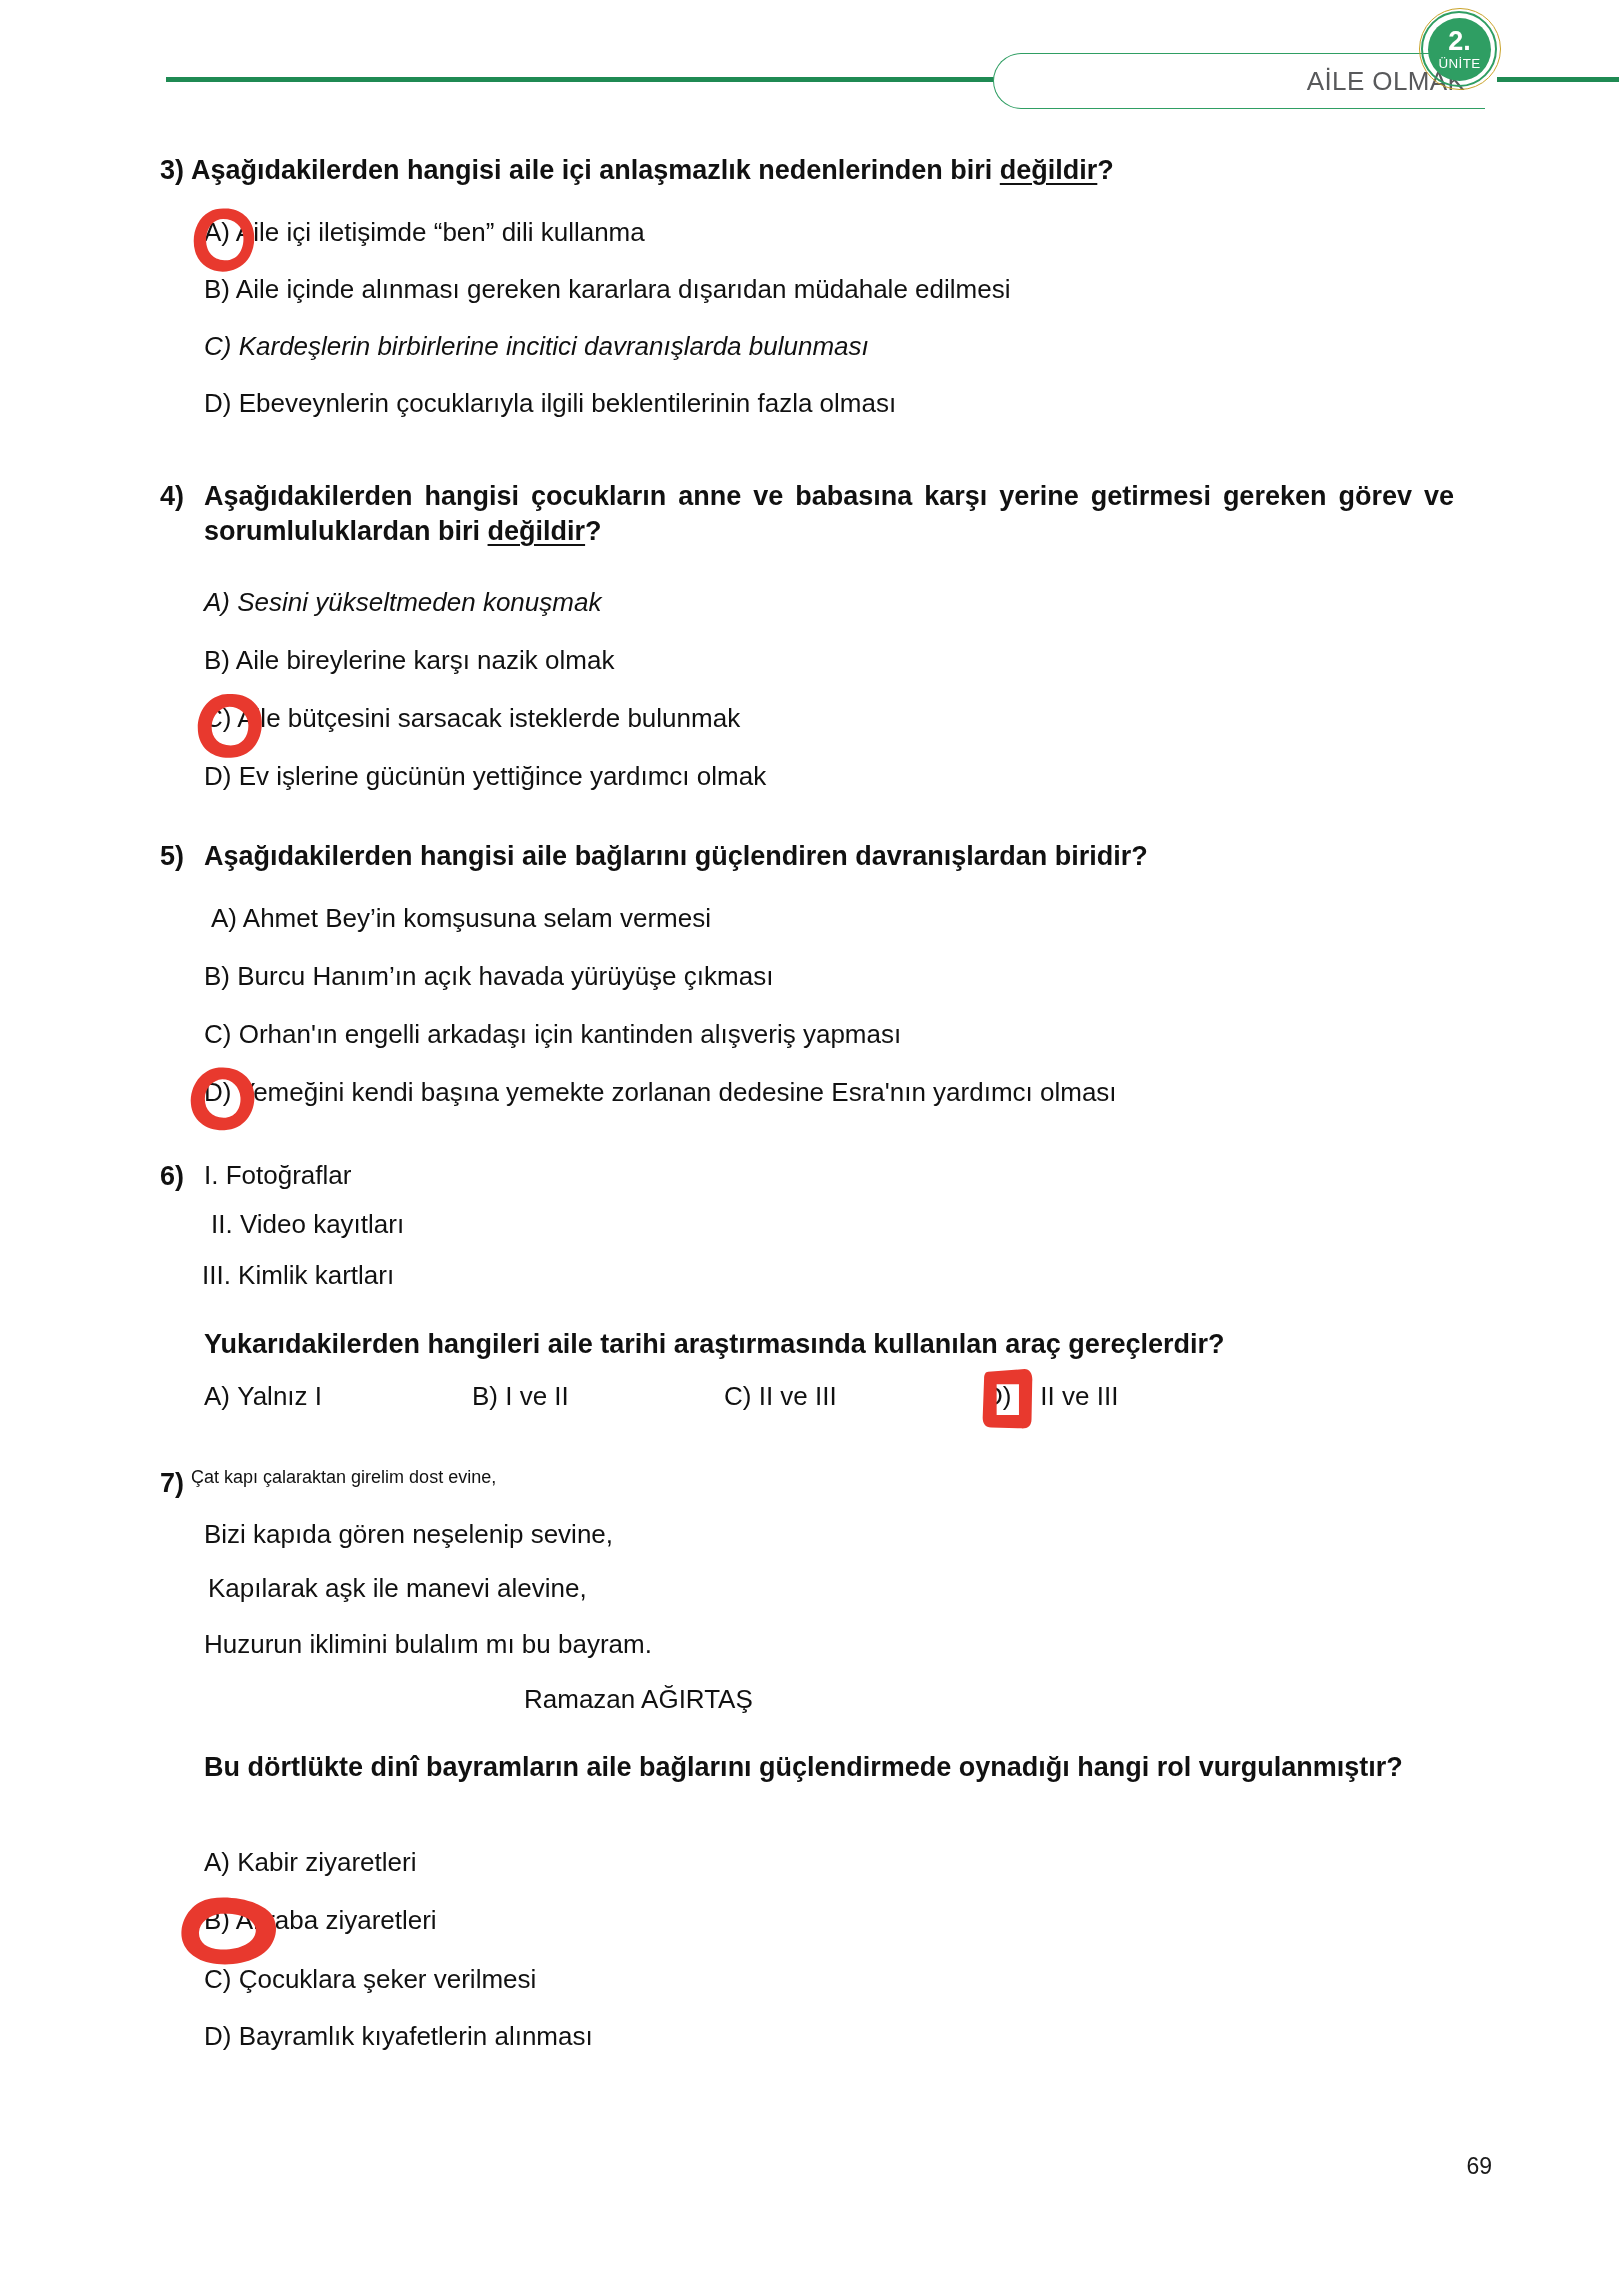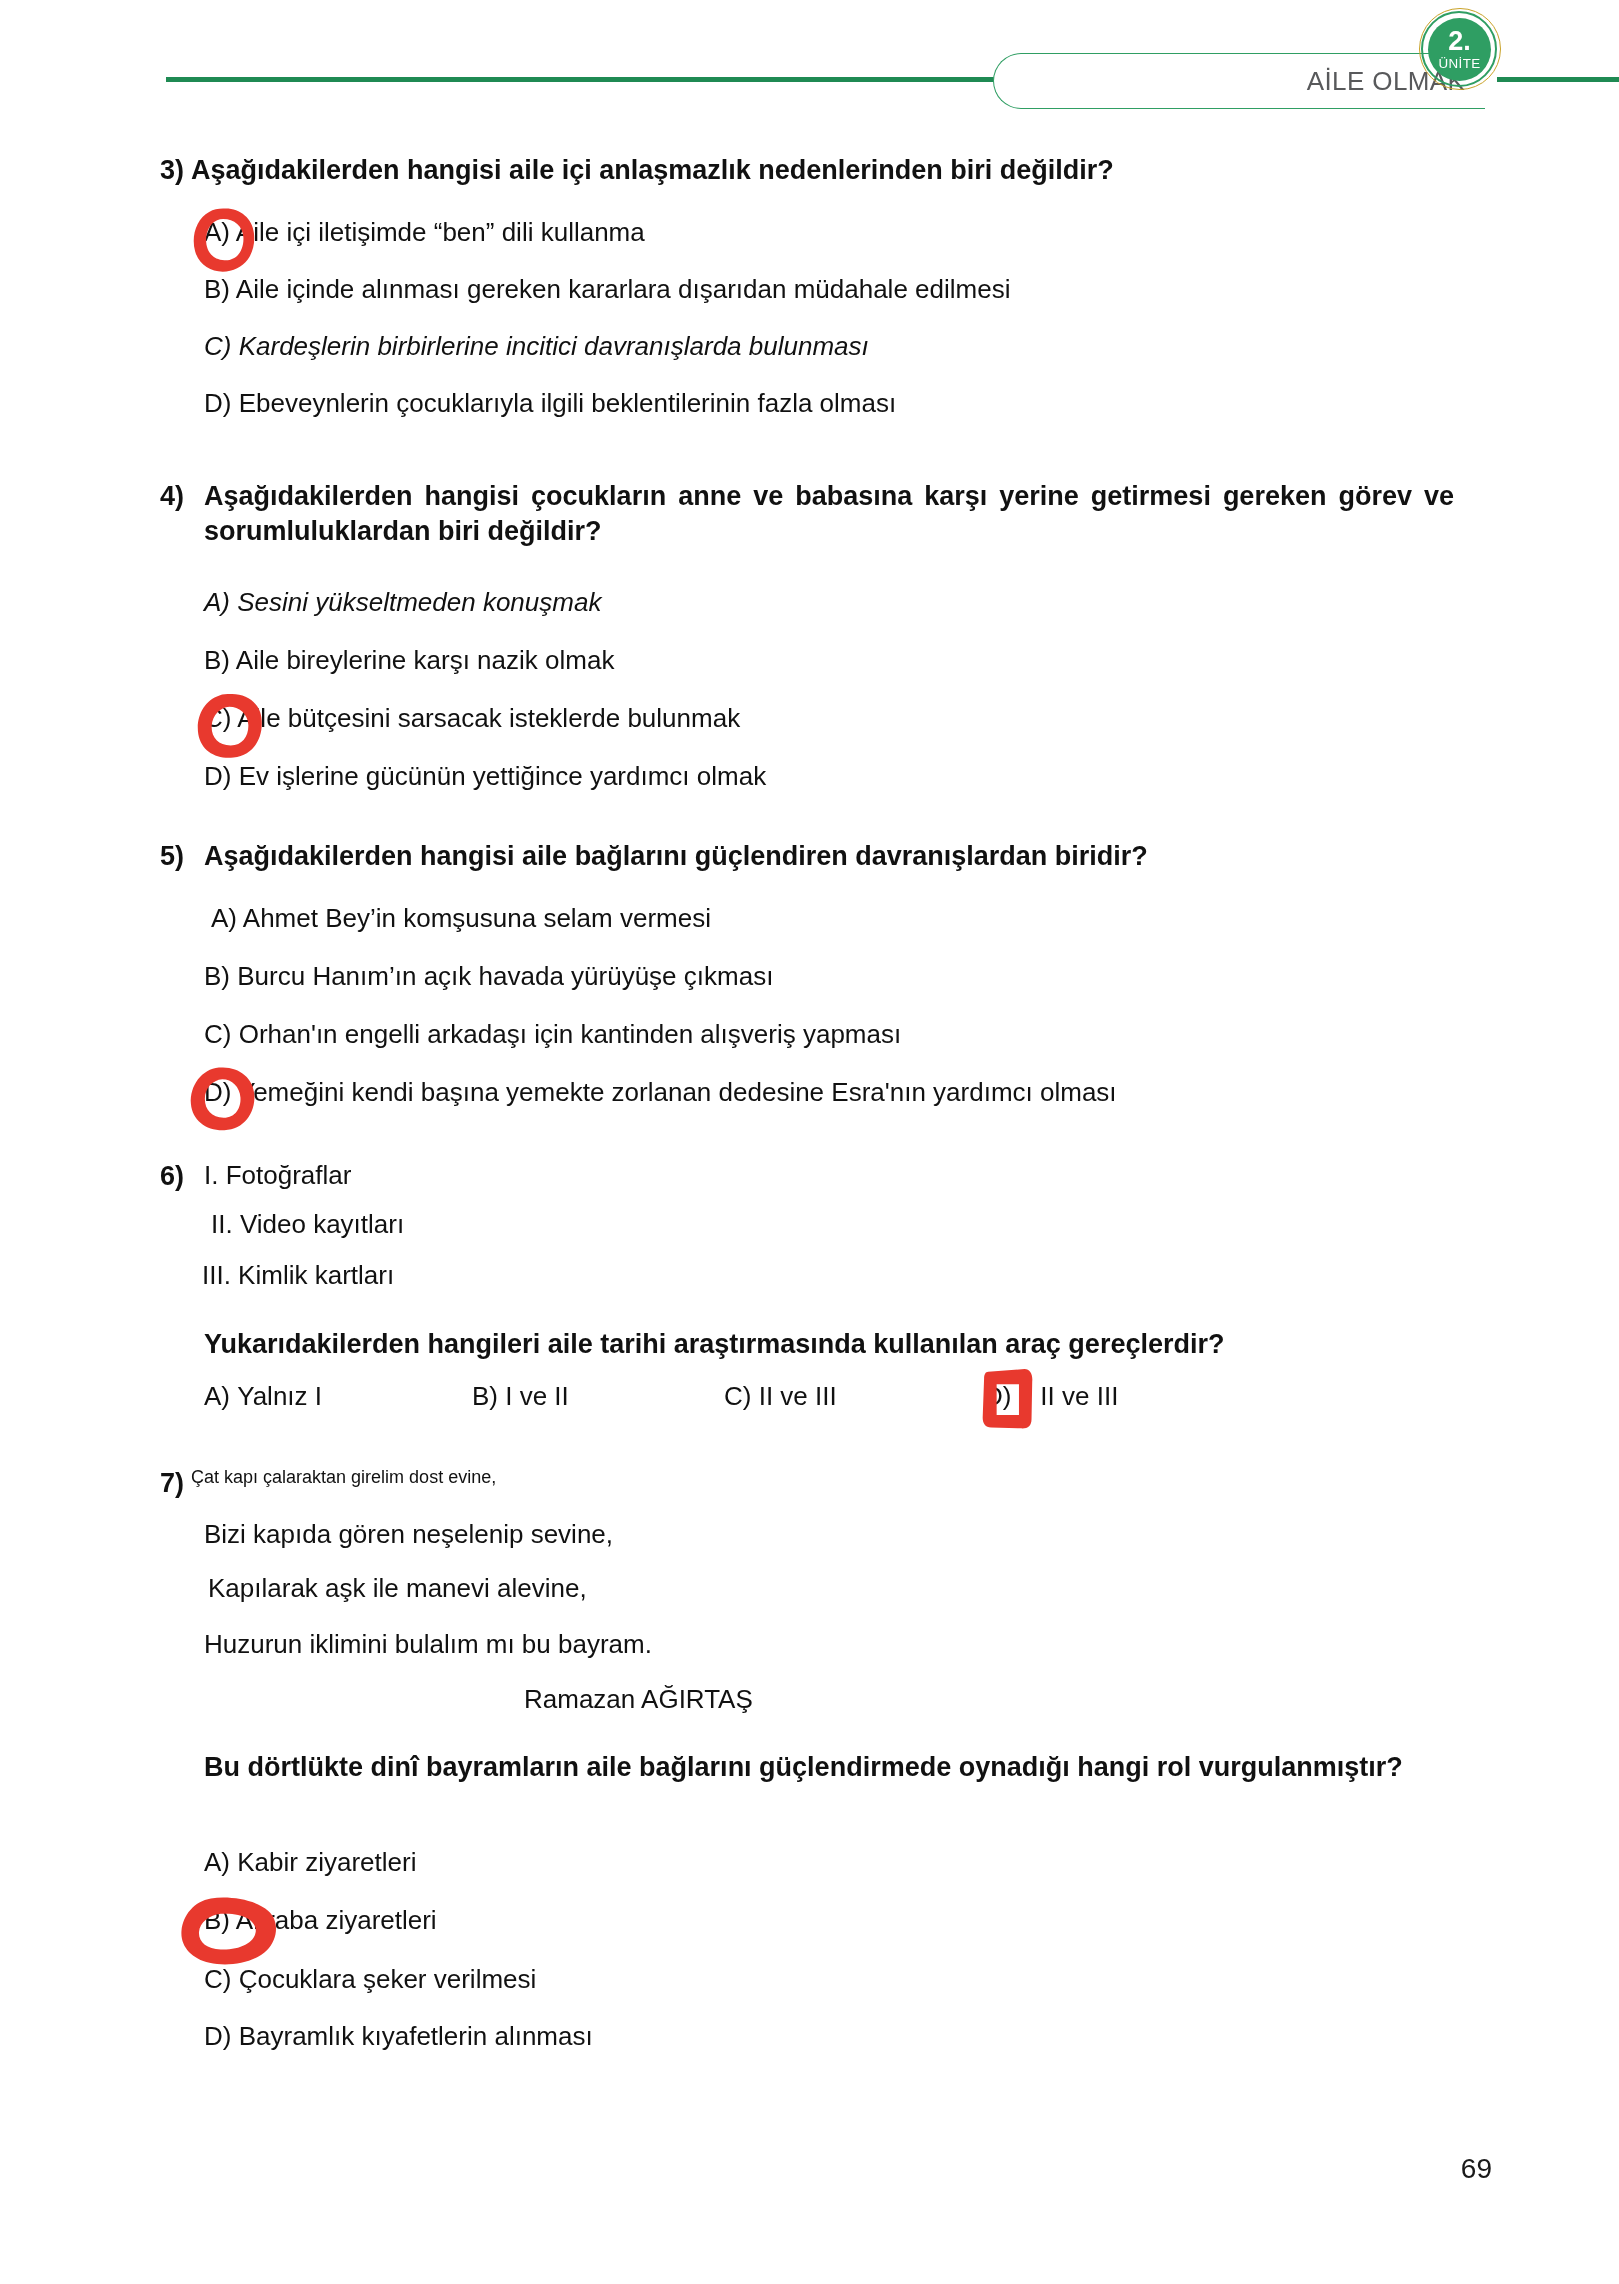--- a/index.html
+++ b/index.html
@@ -129,21 +129,21 @@
     color: #111111;
   }
   .q-num {
     flex: 0 0 auto;
     margin-right: 7px;
     white-space: nowrap;
   }
   .q-num.wide { min-width: 37px; }
   .q-text { flex: 1 1 auto; }
   .q-text.justify { text-align: justify; }
-  .u { text-underline-offset: 4.2px; margin-top: 25px; }
+  .u { text-decoration: underline; text-underline-offset: 4.2px; margin-top: 25px; }
 
   .opt {
     position: relative;
     font-size: 26px;
     line-height: 1;
     color: #111111;
     white-space: nowrap;
   }
   .opt-row {
     position: relative;
@@ -183,21 +183,21 @@
     position: absolute;
     pointer-events: none;
   }
   .annot svg { display: block; }
 
   
   .page-num {
     position: absolute;
     right: 128px;
     top: 2153px;
-    font-size: 28px;
+    font-size: 23px;
     color: #1a1a1a;
   }
 </style>
 </head>
 <body>
 
 <div class="header">
   <div class="header-rule-left"></div>
   <div class="header-rule-right"></div>
   <div class="header-capsule">

